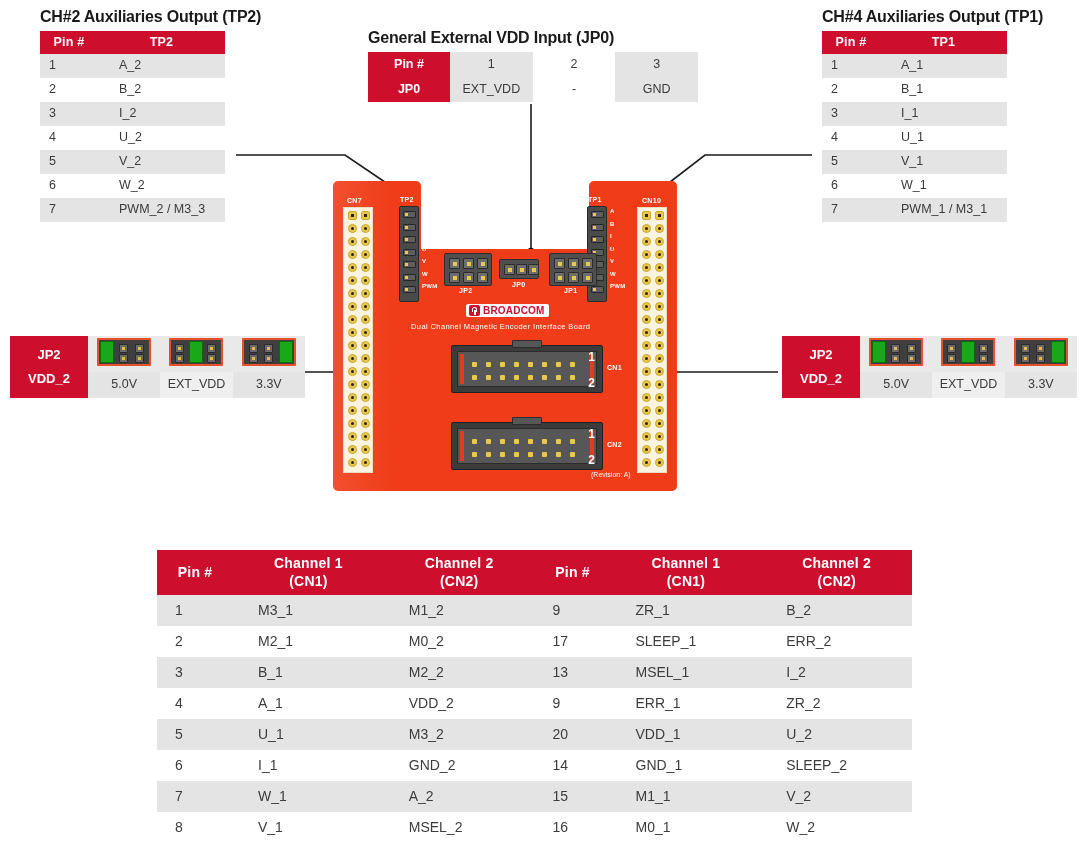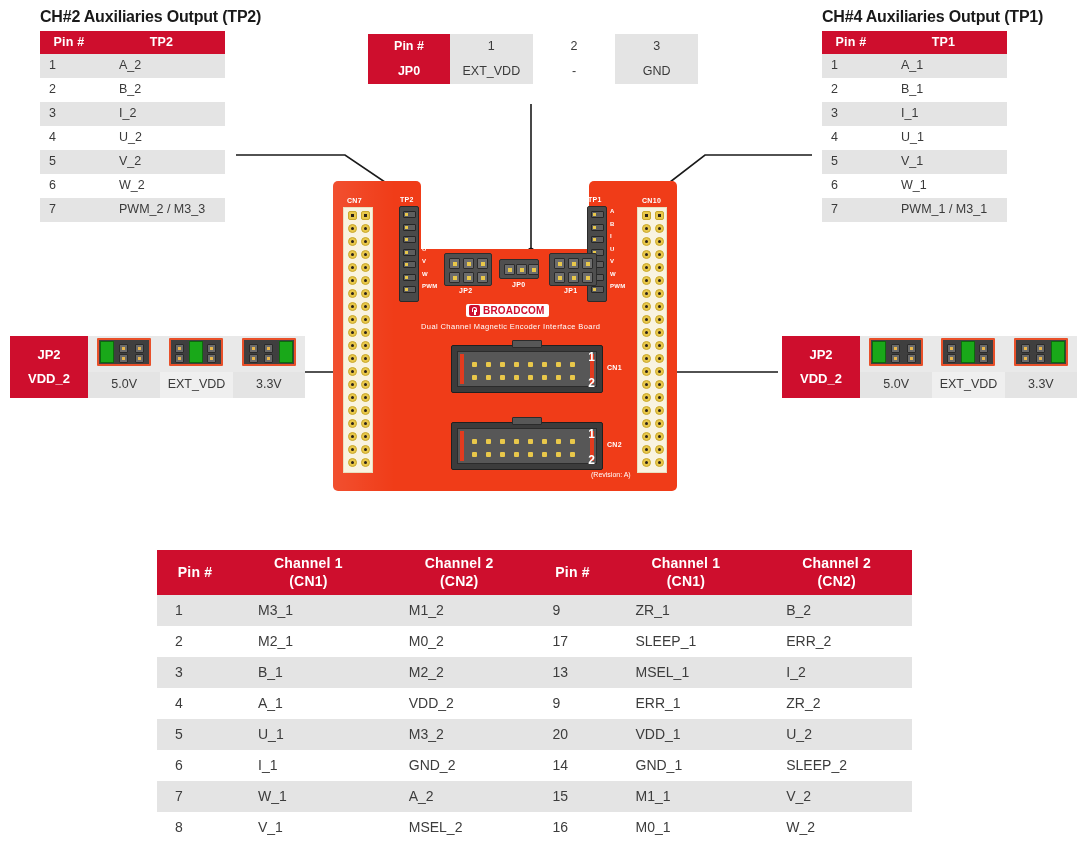--- a/index.html
+++ b/index.html
@@ -297,20 +297,21 @@
         </tr>
       <tr class="rowA">
           <td class="c-pin">7</td>
           <td class="c-val">PWM_1 / M3_1</td>
         </tr>
     </tbody>
   </table>
 </div>
 
 <div class="abs" style="left:368px;top:29px;">
+  <div class="cap">General External VDD Input (JP0)</div>
   <table class="tbl jp0tbl" style="margin-top:5px;">
     <tbody>
       <tr>
         <td class="lbl">Pin #</td>
         <td class="val">1</td>
         <td class="valw">2</td>
         <td class="val">3</td>
       </tr>
       <tr>
         <td class="lbl">JP0</td>
@@ -691,21 +692,21 @@
         <span class="jp" style="left: 32px; top: 18px;">
           <i></i>
         </span>
       </div>
     <div class="silk" style="left:231px;top:106px;">JP1</div>
 
     <div class="bclogo" style="left:133px;top:123px;">
       <span class="mark"></span>
       <span>BROADCOM</span>
     </div>
-    <div class="boardtext" style="left:88px;top:141px;">Dual Channel Magnetic Encoder Interface Board</div>
+    <div class="boardtext" style="left:78px;top:141px;">Dual Channel Magnetic Encoder Interface Board</div>
 
     <div class="idc" id="cn1" style="left:118px;top:164px;width:152px;height:48px;">
       <div class="notch"></div>
       <div class="shell"></div>
       <div class="redbar" style="left:8px;"></div>
       <div class="redbar" style="right:8px;"></div>
       <div class="n1">1</div>
       <div class="n2">2</div>
     <span class="ip" style="left: 20px; top: 16px;"></span>
         <span class="ip" style="left: 34px; top: 16px;"></span>

